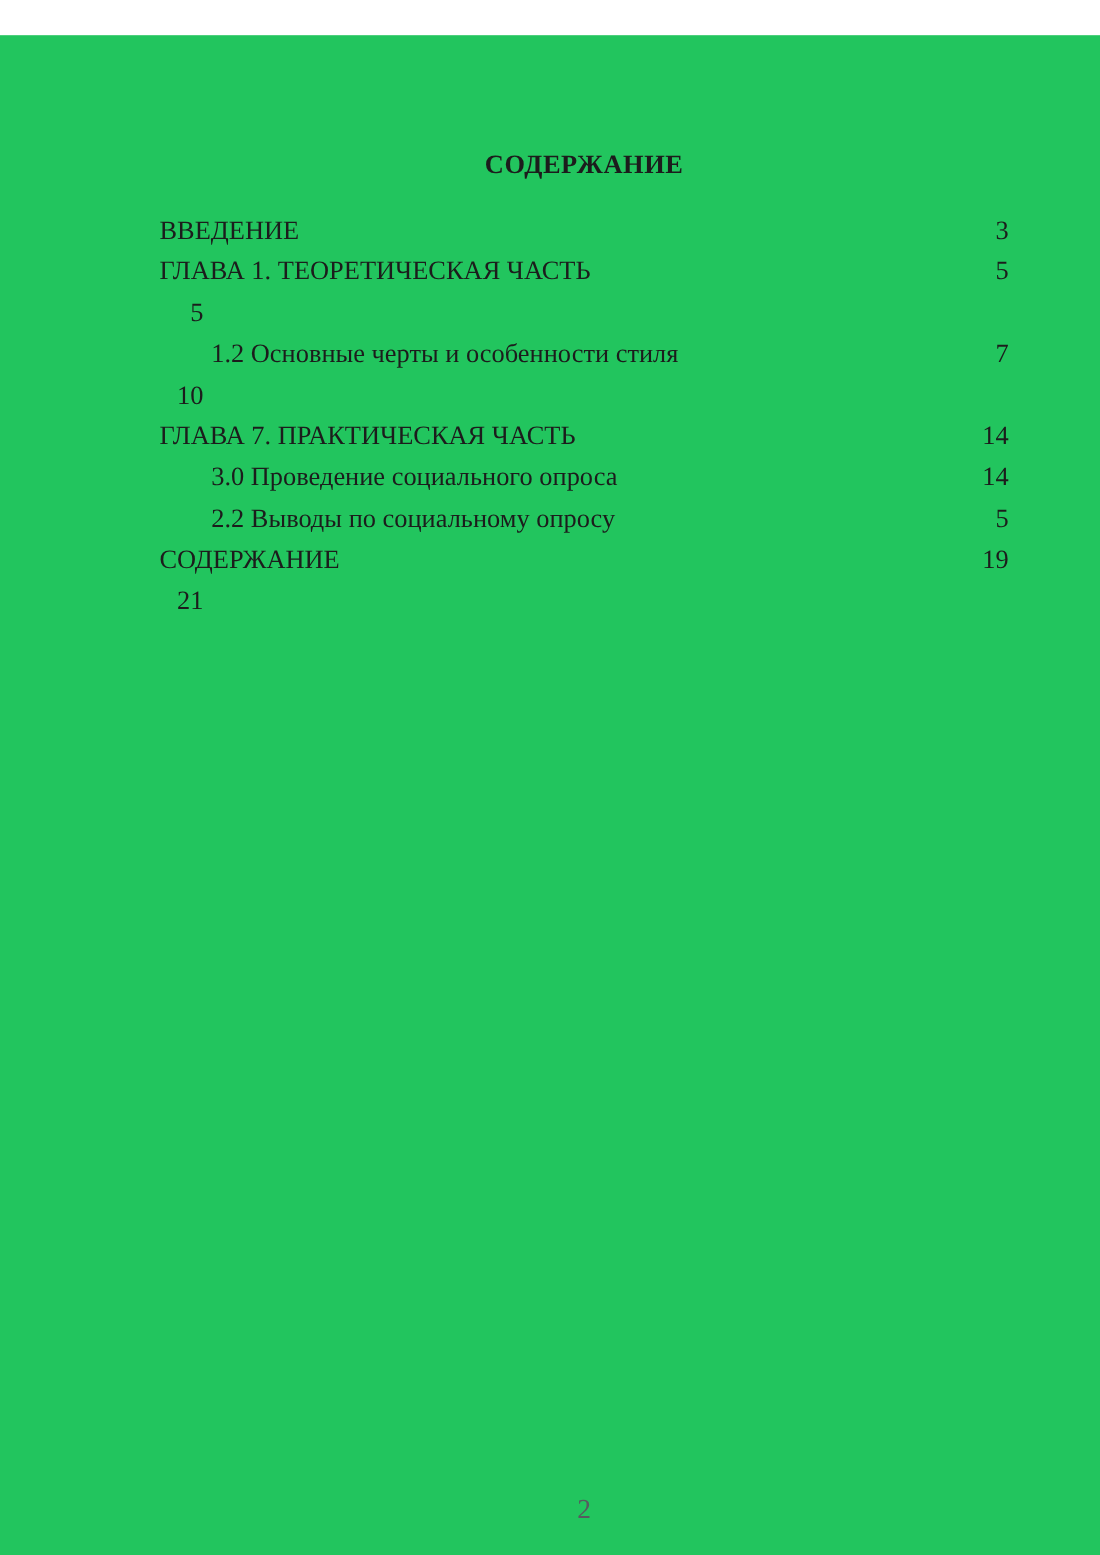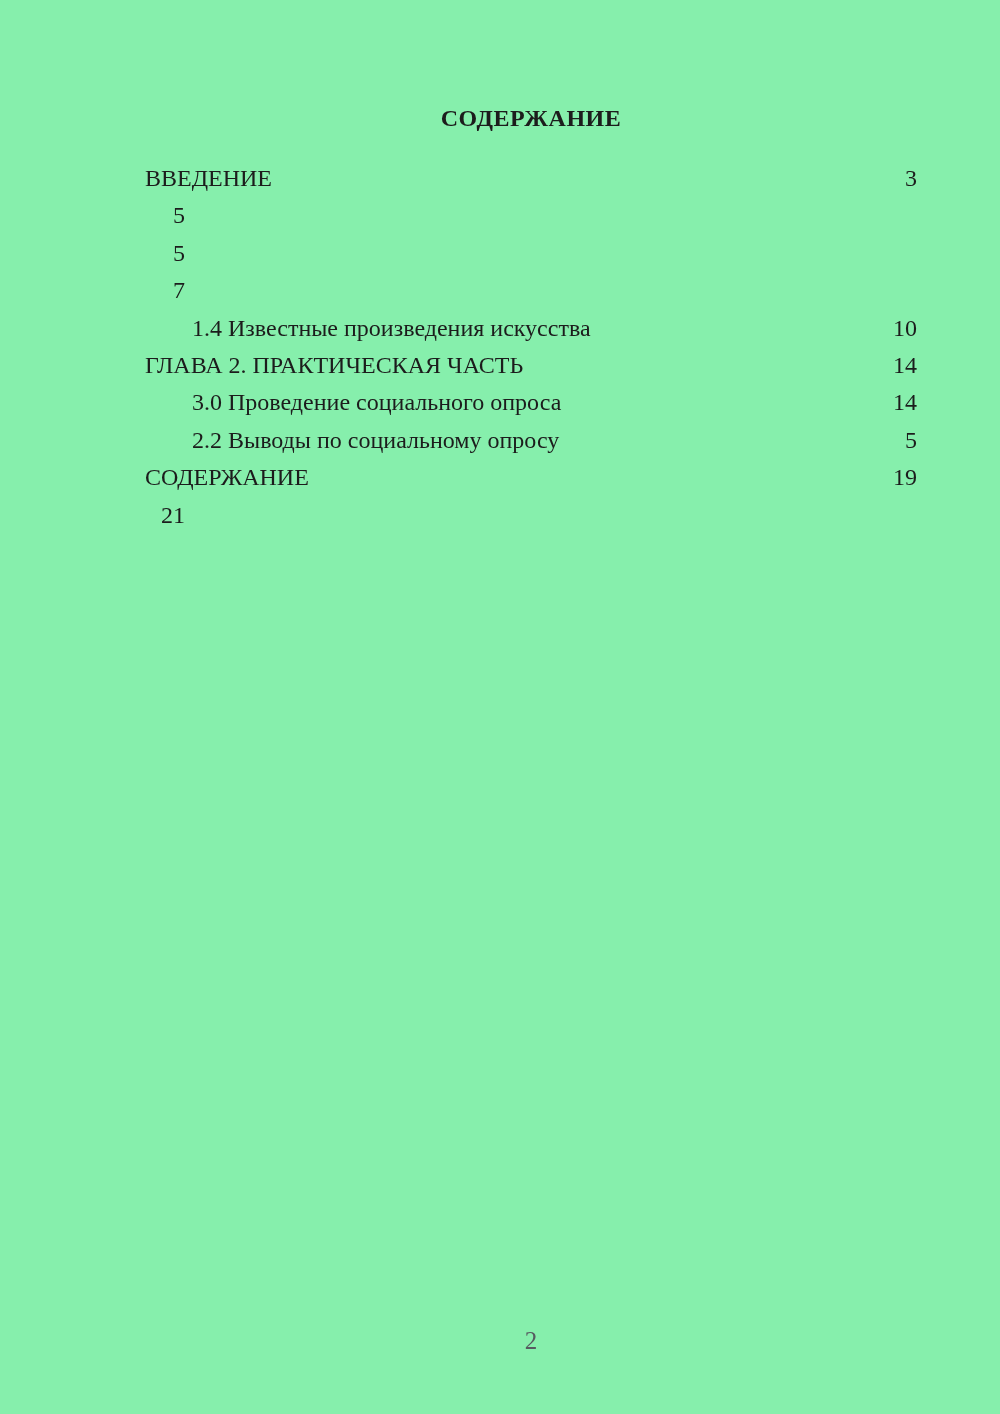--- a/index.html
+++ b/index.html
@@ -11,21 +11,22 @@
     height: 1414px;
     background: #ffffff;
     position: relative;
     font-family: "Liberation Serif", "DejaVu Serif", serif;
     color: #1c1c1c;
     overflow: hidden;
   }
   .doc-page {
     position: absolute;
     inset: 0;
-    background: #86efac;
+    background: #22c55e;
+    margin-top: 32px;
   }
   .toc-title {
     position: absolute;
     top: 88px;
     left: 145px;
     right: 83px;
     text-align: center;
     font-size: 24px;
     font-weight: bold;
     letter-spacing: 0.5px;
@@ -72,34 +73,35 @@
 <div class="doc-page">
 
   <h1 class="toc-title">СОДЕРЖАНИЕ</h1>
 
   <div class="toc-list">
       <div class="toc-row level-0">
     <span class="toc-label">ВВЕДЕНИЕ</span>
     <span class="toc-page">3</span>
   </div>
       <div class="toc-row level-0">
+    <span class="toc-label">ГЛАВА 1. ТЕОРЕТИЧЕСКАЯ ЧАСТЬ</span>
     <span class="toc-page">5</span>
   </div>
       <div class="toc-row level-1">
     <span class="toc-page">5</span>
   </div>
       <div class="toc-row level-1">
+    <span class="toc-label">1.2 Основные черты и особенности стиля</span>
     <span class="toc-page">7</span>
   </div>
       <div class="toc-row level-1">
-    <span class="toc-label">1.4 Известные произведения искусства</span>
     <span class="toc-page">10</span>
   </div>
       <div class="toc-row level-0">
-    <span class="toc-label">ГЛАВА 2. ПРАКТИЧЕСКАЯ ЧАСТЬ</span>
+    <span class="toc-label">ГЛАВА 7. ПРАКТИЧЕСКАЯ ЧАСТЬ</span>
     <span class="toc-page">14</span>
   </div>
       <div class="toc-row level-1">
     <span class="toc-label">3.0 Проведение социального опроса</span>
     <span class="toc-page">14</span>
   </div>
       <div class="toc-row level-1">
     <span class="toc-label">2.2 Выводы по социальному опросу</span>
     <span class="toc-page">5</span>
   </div>

